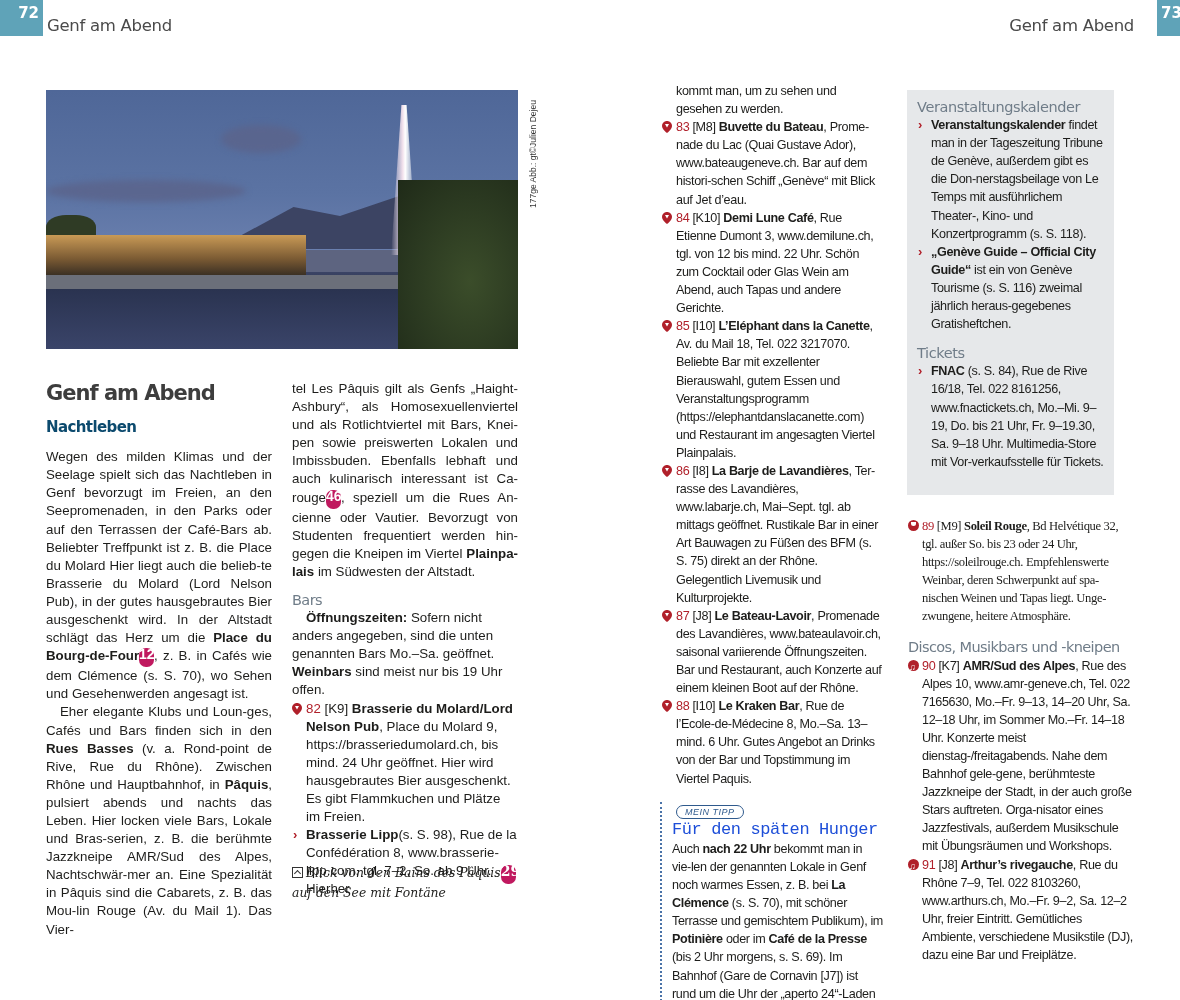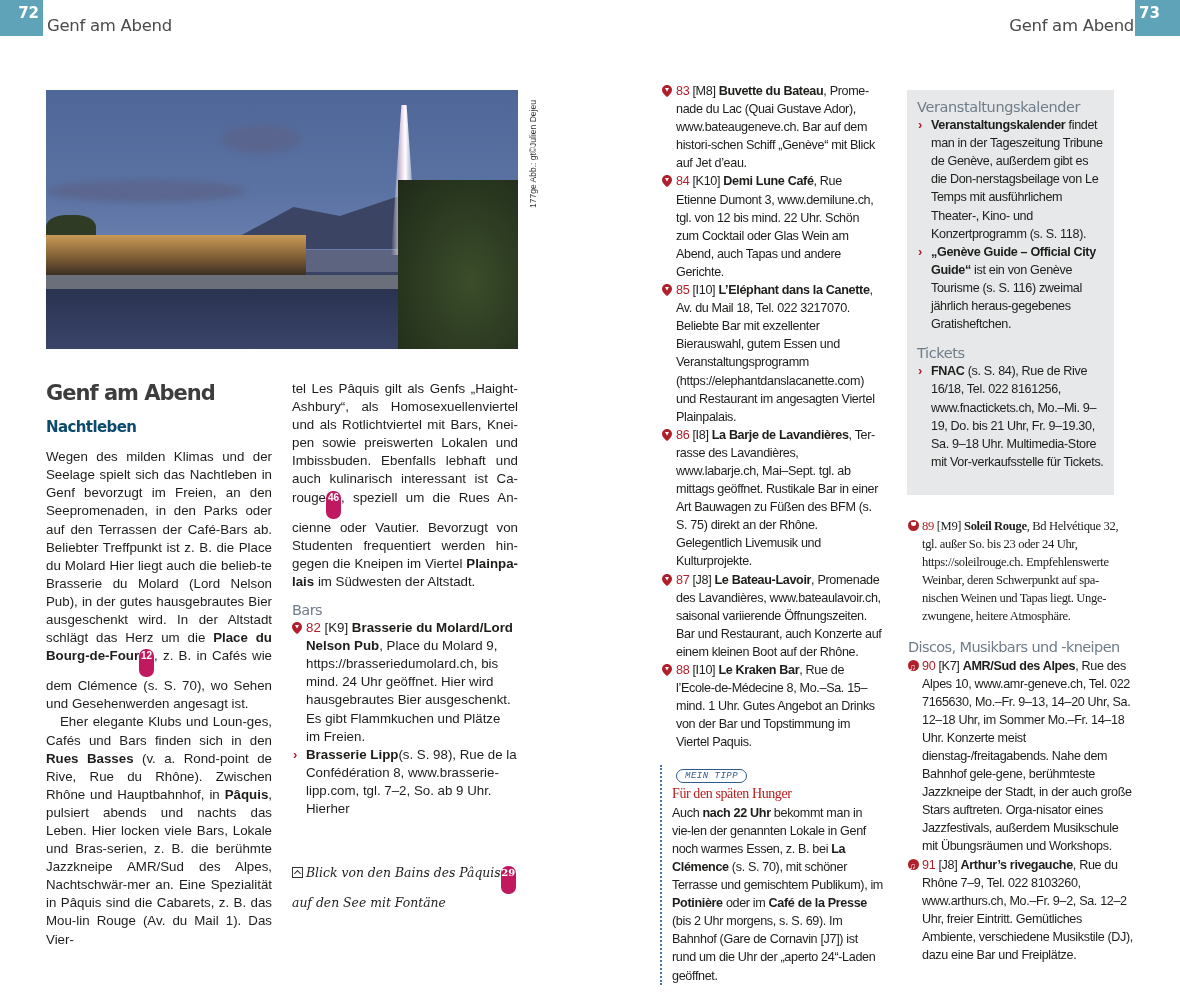--- a/index.html
+++ b/index.html
@@ -3,21 +3,21 @@
 <meta charset="utf-8">
 <style>
   * { box-sizing: border-box; margin: 0; padding: 0; }
   html, body { width: 1180px; height: 1000px; background: #ffffff; overflow: hidden; }
   body { position: relative; font-family: "Liberation Sans", sans-serif; color: #1d1d1b; }
 
   .page-tab { position: absolute; top: 0; height: 36px; background: #5fa3b8; color: #fff;
     font-family: "DejaVu Sans", sans-serif; font-weight: bold; font-size: 15px;
     display: flex; align-items: flex-end; padding-bottom: 14px; }
   .page-tab.left { left: 0; width: 43px; justify-content: flex-end; padding-right: 4px; }
-  .page-tab.right { right: 0; width: 45px; justify-content: flex-start; padding-left: 4px; }
+  .page-tab.right { right: 0; width: 23px; justify-content: flex-start; padding-left: 4px; }
   .running-head { position: absolute; top: 16px; font-family: "DejaVu Sans", sans-serif; font-size: 16.5px; color: #4a4a4a; letter-spacing: -0.3px; }
   .running-head.left { left: 47px; }
   .running-head.right { right: 46px; }
 
   .photo { position: absolute; left: 46px; top: 90px; width: 472px; height: 259px; overflow: hidden;
     background: linear-gradient(180deg, #4f6798 0%, #5b73a3 40%, #6a7fae 62%, #3b4466 70%, #2a3249 78%, #303a58 100%); }
   .photo .cloud { position: absolute; border-radius: 50%; background: rgba(90,100,140,0.85); filter: blur(3px); }
   .photo .mountain { position: absolute; bottom: 100px; left: 170px; width: 310px; height: 60px; background: #3c4463;
     clip-path: polygon(0 100%, 25% 30%, 40% 45%, 60% 10%, 100% 0, 100% 100%); }
   .photo .terrace { position: absolute; left: 0; top: 145px; width: 260px; height: 40px;
@@ -47,30 +47,30 @@
   p.just { text-align: justify; hyphens: manual; }
   p.indent { text-indent: 14px; }
   b { font-weight: bold; }
 
   .entry { position: relative; padding-left: 14px; margin-bottom: 0; }
   .entry .num { color: #b0202a; font-weight: normal; }
   .entry .pin { position: absolute; left: 0; top: 3px; width: 10px; height: 12px; }
   .entry .pin svg { display: block; }
   .arrow-item { position: relative; padding-left: 14px; }
   .arrow-item .chev { position: absolute; left: 1px; top: 0; color: #b0202a; font-weight: bold; font-size: 13px; }
-  .circ-num { display: inline-block; width: 15px; height: 28px; border-radius: 7px; background: #c0195f; color: #fff; font-size: 10px; line-height: 13px; text-align: center; font-weight: bold; vertical-align: 1px; }
+  .circ-num { display: inline-block; width: 15px; height: 19px; border-radius: 7px; background: #c0195f; color: #fff; font-size: 14px; line-height: 13px; text-align: center; font-weight: bold; vertical-align: 1px; }
 
   .caption { position: absolute; left: 292px; top: 864px; width: 226px; font-family: "DejaVu Serif", serif; font-style: italic; font-size: 12.4px; line-height: 18px; color: #1d1d1b; }
   .caption .up-icon { display: inline-block; width: 11px; height: 11px; border: 1px solid #333; position: relative; vertical-align: -1px; margin-right: 3px; }
   .caption .up-icon::after { content: ""; position: absolute; left: 2px; top: 3px; width: 4px; height: 4px; border-left: 1px solid #333; border-top: 1px solid #333; transform: rotate(45deg); }
 
   .tip-box { position: relative; margin-top: 10px; padding-left: 10px; }
   .tip-box::before { content: ""; position: absolute; left: -2px; top: 0; bottom: 0; border-left: 2px dotted #4a73a8; }
-  .tip-badge { display: inline-block; border: 1.5px solid #2f5a8d; border-radius: 10px; padding: 0 8px; font-family: Liberation Mono, monospace; font-style: italic; font-size: 9px; color: #2f5a8d; letter-spacing: 0.5px; line-height: 12px; margin-left: 4px; }
-  .tip-title { font-family: Liberation Serif, serif; font-size: 14px; color: #b91c1c; margin: 1px 0 1px; letter-spacing: -0.4px; }
+  .tip-badge { display: inline-block; border: 1.5px solid #2f5a8d; border-radius: 10px; padding: 0 8px; font-family: Liberation Sans, sans-serif; font-style: italic; font-size: 9px; color: #2f5a8d; letter-spacing: 0.5px; line-height: 12px; margin-left: 4px; }
+  .tip-title { font-family: Liberation Mono, monospace; font-size: 17px; color: #1d4ed8; margin: 1px 0 1px; letter-spacing: -0.4px; }
 
   .info-box { background: #e6e8ea; padding: 8px 10px 24px 10px; margin-left: -1px; width: 207px; }
   .info-box .box-head { font-family: "DejaVu Sans", sans-serif; font-size: 14.5px; color: #6f7c88; letter-spacing: -0.4px; margin-top: 0; }
   .info-box .box-head.tickets { margin-top: 11px; }
 
   .music-icon { position: absolute; left: 0; top: 3px; width: 11px; height: 11px; border-radius: 50%; background: #b0202a; }
   .music-icon::after { content: "♫"; position: absolute; left: 1px; top: -2px; font-size: 9px; color: #fff; }
   .wine-icon { position: absolute; left: 0; top: 3px; width: 11px; height: 11px; border-radius: 50%; background: #b0202a; }
   .wine-icon::after { content: ""; position: absolute; left: 3px; top: 2px; width: 5px; height: 4px; background: #fff; border-radius: 0 0 3px 3px; }
 </style>
@@ -111,40 +111,44 @@
   <p class="just indent">
     <span>Eher elegante Klubs und Loun-ges, Cafés und Bars finden sich in den </span><b>Rues Basses</b><span> (v. a. Rond-point de Rive, Rue du Rhône). Zwischen Rhône und Hauptbahnhof, in </span><b>Pâquis</b><span>, pulsiert abends und nachts das Leben. Hier locken viele Bars, Lokale und Bras-serien, z. B. die berühmte Jazzkneipe AMR/Sud des Alpes, Nachtschwär-mer an. Eine Spezialität in Pâquis sind die Cabarets, z. B. das Mou-lin Rouge (Av. du Mail 1). Das Vier-</span>
   </p>
 </div>
 
 <div class="col col-2">
   <p class="just">
     <span>tel Les Pâquis gilt als Genfs „Haight-Ashbury“, als Homosexuellenviertel und als Rotlichtviertel mit Bars, Knei-pen sowie preiswerten Lokalen und Imbissbuden. Ebenfalls lebhaft und auch kulinarisch interessant ist Ca-rouge</span><span class="circ-num">46</span><span>, speziell um die Rues An-cienne oder Vautier. Bevorzugt von Studenten frequentiert werden hin-gegen die Kneipen im Viertel </span><b>Plainpa-lais</b><span> im Südwesten der Altstadt.</span>
   </p>
   <h2 class="sub small" style="margin-top:10px;">Bars</h2>
+  <p class="indent">
+    <b>Öffnungszeiten:</b><span> Sofern nicht anders angegeben, sind die unten genannten Bars Mo.–Sa. geöffnet. </span><b>Weinbars</b><span> sind meist nur bis 19 Uhr offen.</span>
+  </p>
   <div class="entry">
     <span class="pin">
         <svg width="10" height="12" viewBox="0 0 10 12">
           <path d="M5 0C2.2 0 0 2.2 0 5c0 3.5 5 7 5 7s5-3.5 5-7C10 2.2 7.8 0 5 0z" fill="#b0202a"></path>
           <path d="M3 3h4L5 6.5z" fill="#fff"></path>
         </svg>
       </span>
     <span class="num">82</span> <span>[K9]</span> <b>Brasserie du Molard/Lord Nelson Pub</b><span>, Place du Molard 9, https://brasseriedumolard.ch, bis mind. 24 Uhr geöffnet. Hier wird hausgebrautes Bier ausgeschenkt. Es gibt Flammkuchen und Plätze im Freien.</span>
   </div>
   <div class="arrow-item" style="margin-top:0;">
     <span class="chev">›</span>
     <b>Brasserie Lipp</b><span>(s. S. 98), Rue de la Confédération 8, www.brasserie-lipp.com, tgl. 7–2, So. ab 9 Uhr. Hierher</span>
   </div>
 </div>
 
 <div class="caption">
   <span class="up-icon"></span><span>Blick von den Bains des Pâquis</span><span class="circ-num" style="font-style:normal;">29</span><br><span>auf den See mit Fontäne</span>
 </div>
 
 <div class="col col-3">
+  <p class="cont" style="padding-left:14px;">kommt man, um zu sehen und gesehen zu werden.</p>
 
   <div class="entry">
     <span class="pin">
         <svg width="10" height="12" viewBox="0 0 10 12">
           <path d="M5 0C2.2 0 0 2.2 0 5c0 3.5 5 7 5 7s5-3.5 5-7C10 2.2 7.8 0 5 0z" fill="#b0202a"></path>
           <path d="M3 3h4L5 6.5z" fill="#fff"></path>
         </svg>
       </span>
     <span class="num">83</span> <span>[M8]</span> <b>Buvette du Bateau</b><span>, Prome-nade du Lac (Quai Gustave Ador), www.bateaugeneve.ch. Bar auf dem histori-schen Schiff „Genève“ mit Blick auf Jet d’eau.</span>
   </div>
@@ -184,21 +188,21 @@
       </span>
     <span class="num">87</span> <span>[J8]</span> <b>Le Bateau-Lavoir</b><span>, Promenade des Lavandières, www.bateaulavoir.ch, saisonal variierende Öffnungszeiten. Bar und Restaurant, auch Konzerte auf einem kleinen Boot auf der Rhône.</span>
   </div>
   <div class="entry">
     <span class="pin">
         <svg width="10" height="12" viewBox="0 0 10 12">
           <path d="M5 0C2.2 0 0 2.2 0 5c0 3.5 5 7 5 7s5-3.5 5-7C10 2.2 7.8 0 5 0z" fill="#b0202a"></path>
           <path d="M3 3h4L5 6.5z" fill="#fff"></path>
         </svg>
       </span>
-    <span class="num">88</span> <span>[I10]</span> <b>Le Kraken Bar</b><span>, Rue de l’Ecole-de-Médecine 8, Mo.–Sa. 15–mind. 1 Uhr. Gutes Angebot an Drinks von der Bar und Topstimmung im Viertel Paquis.</span>
+    <span class="num">88</span> <span>[I10]</span> <b>Le Kraken Bar</b><span>, Rue de l’Ecole-de-Médecine 8, Mo.–Sa. 13–mind. 6 Uhr. Gutes Angebot an Drinks von der Bar und Topstimmung im Viertel Paquis.</span>
   </div>
 
   <div class="tip-box" style="margin-top:14px;">
     <span class="tip-badge">MEIN TIPP</span>
     <div class="tip-title">Für den späten Hunger</div>
     <p>
       <span>Auch </span><b>nach 22 Uhr</b><span> bekommt man in vie-len der genannten Lokale in Genf noch warmes Essen, z. B. bei </span><b>La Clémence</b><span> (s. S. 70), mit schöner Terrasse und gemischtem Publikum), im </span><b>Potinière</b><span> oder im </span><b>Café de la Presse</b><span> (bis 2 Uhr morgens, s. S. 69). Im Bahnhof (Gare de Cornavin [J7]) ist rund um die Uhr der „aperto 24“-Laden geöffnet.</span>
     </p>
   </div>
 </div>

